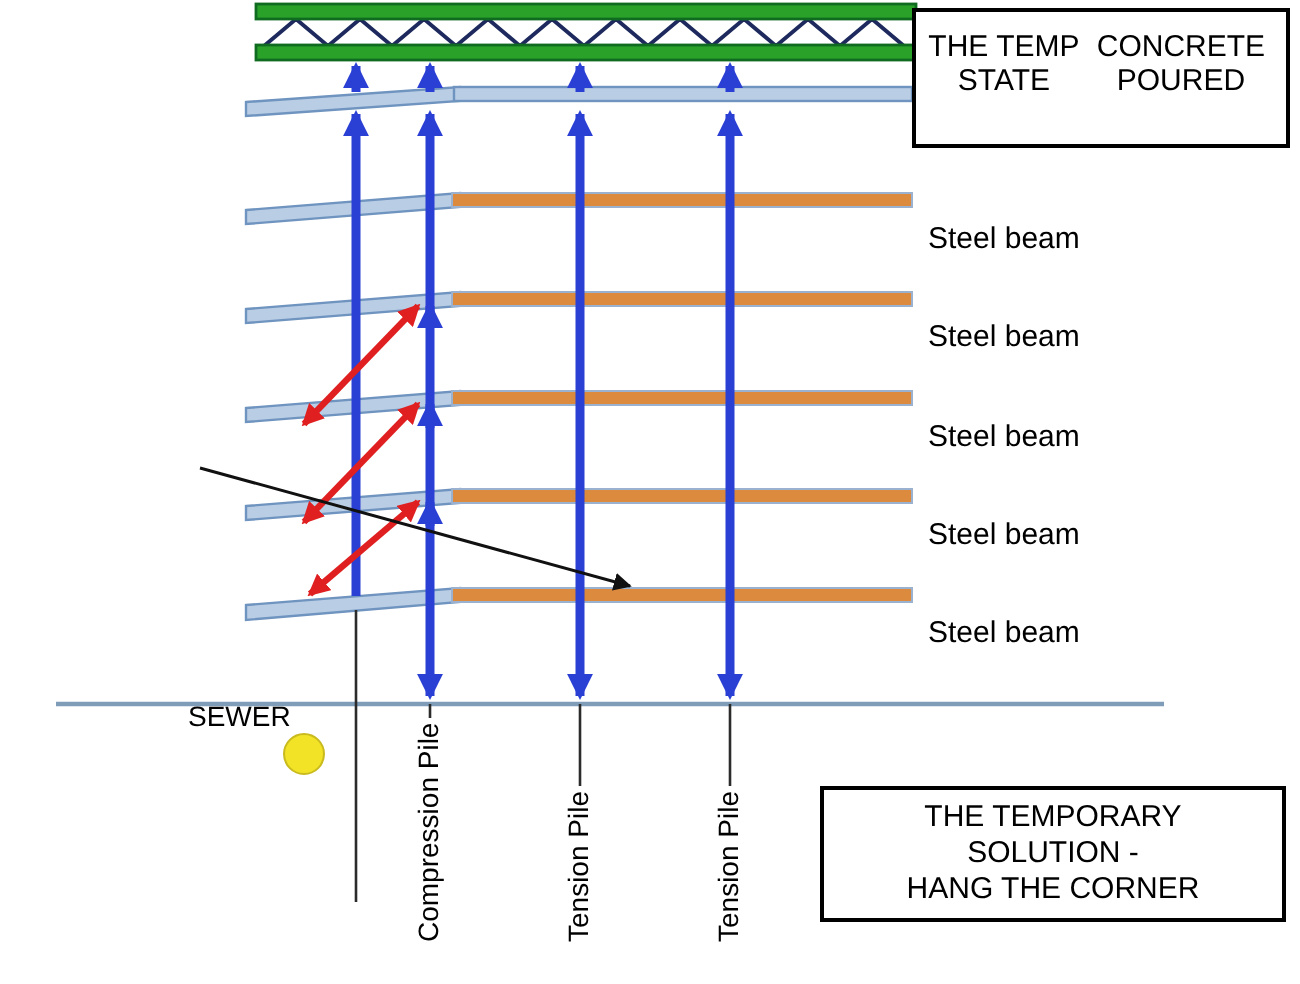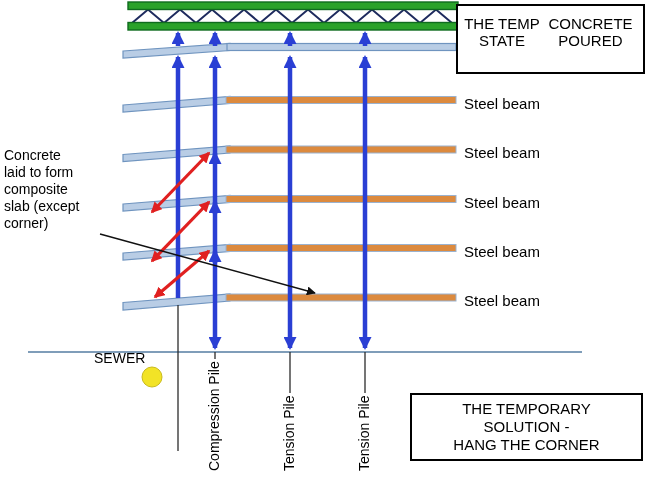--- a/index.html
+++ b/index.html
@@ -17,21 +17,21 @@
     left:456px; top:4px; width:189px; height:70px;
     display:flex; flex-direction:row; justify-content:space-between;
     padding:9px 4px; font-size:15px;
   }
   #solutionBox {
     left:410px; top:393px; width:233px; height:68px;
     padding-top:5px; font-size:15px; line-height:18px; overflow:visible;
     background:transparent;
   }
   #solutionBox div { white-space:nowrap; }
-  .beamlab { position:absolute; left:464px; font-size:15px; }
+  .beamlab { position:absolute; left:464px; font-size:15px;margin-top:16px; }
   #note {
     position:absolute; left:4px; top:147px; width:116px;
     font-size:14px; line-height:17px; white-space:pre-line;
   }
   #sewer { left:94px; top:350px; font-size:14px; }
   .vlab {
     position:absolute; transform-origin:0 0; transform:rotate(-90deg);
     white-space:nowrap; font-size:14px; background:#fff; padding:0 2px;
   }
 </style>
@@ -128,25 +128,20 @@
     <div>THE TEMP STATE</div>
     <div>CONCRETE POURED</div>
   </div>
 
   <span class="beamlab" style="top:95px">Steel beam</span>
   <span class="beamlab" style="top:144px">Steel beam</span>
   <span class="beamlab" style="top:194px">Steel beam</span>
   <span class="beamlab" style="top:243px">Steel beam</span>
   <span class="beamlab" style="top:292px">Steel beam</span>
 
-  <div id="note">Concrete
-laid to form
-composite
-slab (except
-corner)</div>
 
   <span class="txt" id="sewer">SEWER</span>
 
   <div class="vlab" style="left:206px; top:473px">Compression Pile</div>
   <div class="vlab" style="left:281px; top:473px">Tension Pile</div>
   <div class="vlab" style="left:356px; top:473px">Tension Pile</div>
 
   <div class="box" id="solutionBox">
     <div>THE TEMPORARY</div>
     <div>SOLUTION -</div>

